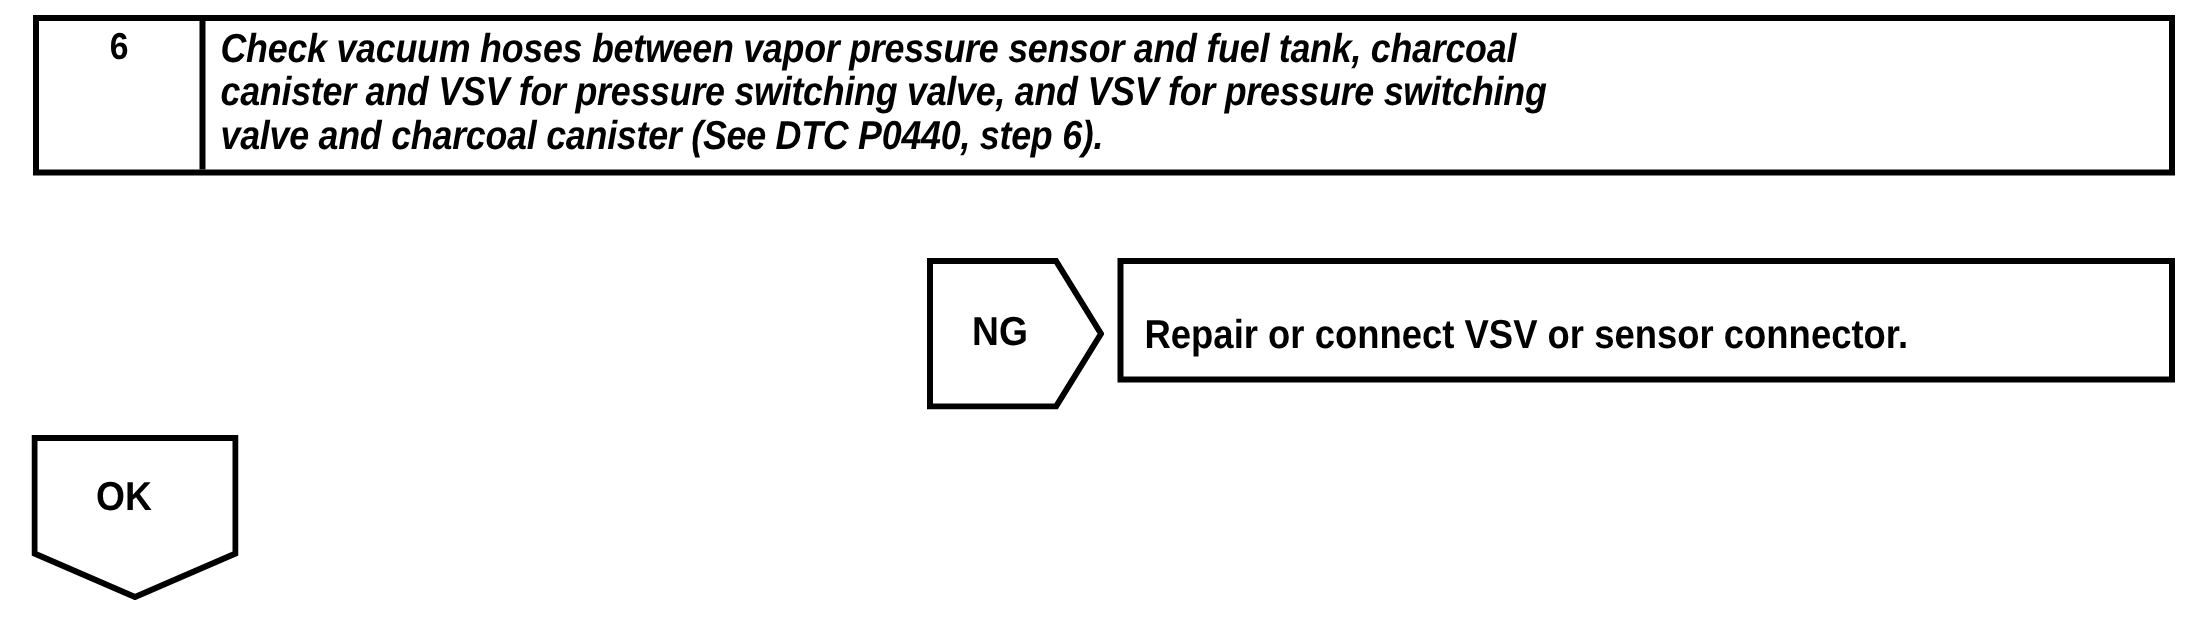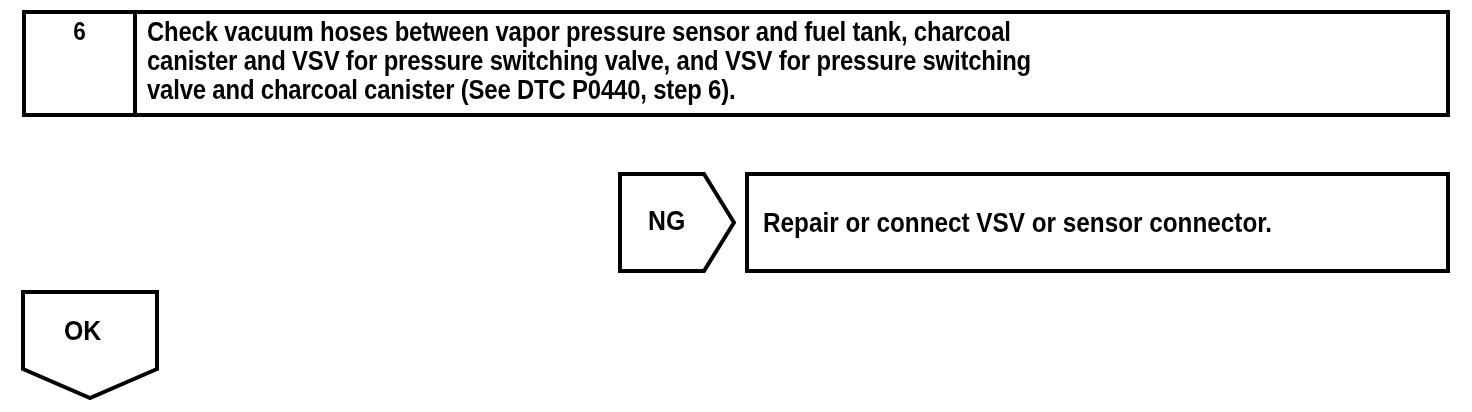--- a/index.html
+++ b/index.html
@@ -46,20 +46,21 @@
     font-weight: bold;
     line-height: 1;
     font-stretch: condensed;
     transform: scaleX(0.90);
   }
   .step-text-cell {
     flex: 1 1 auto;
     position: relative;
     padding: 4px 0 0 10px;
     box-sizing: border-box;
+    font-style: italic;
   }
   .step-line {
     font-size: 27px;
     font-weight: bold;
     line-height: 29px;
     letter-spacing: -0.2px;
     white-space: nowrap;
     transform: scaleX(0.885);
     transform-origin: left center;
   }
@@ -82,21 +83,21 @@
     line-height: 1;
     transform: scaleX(0.92);
     transform-origin: left top;
   }
 
   .ng-result-box {
     position: absolute;
     left: 745px;
     top: 172px;
     width: 705px;
-    height: 101px;
+    height: 83px;
     box-sizing: border-box;
     border: 4px solid #000;
     background: #fff;
   }
   .ng-result-text {
     position: absolute;
     left: 14px;
     top: 34px;
     font-size: 27px;
     font-weight: bold;

